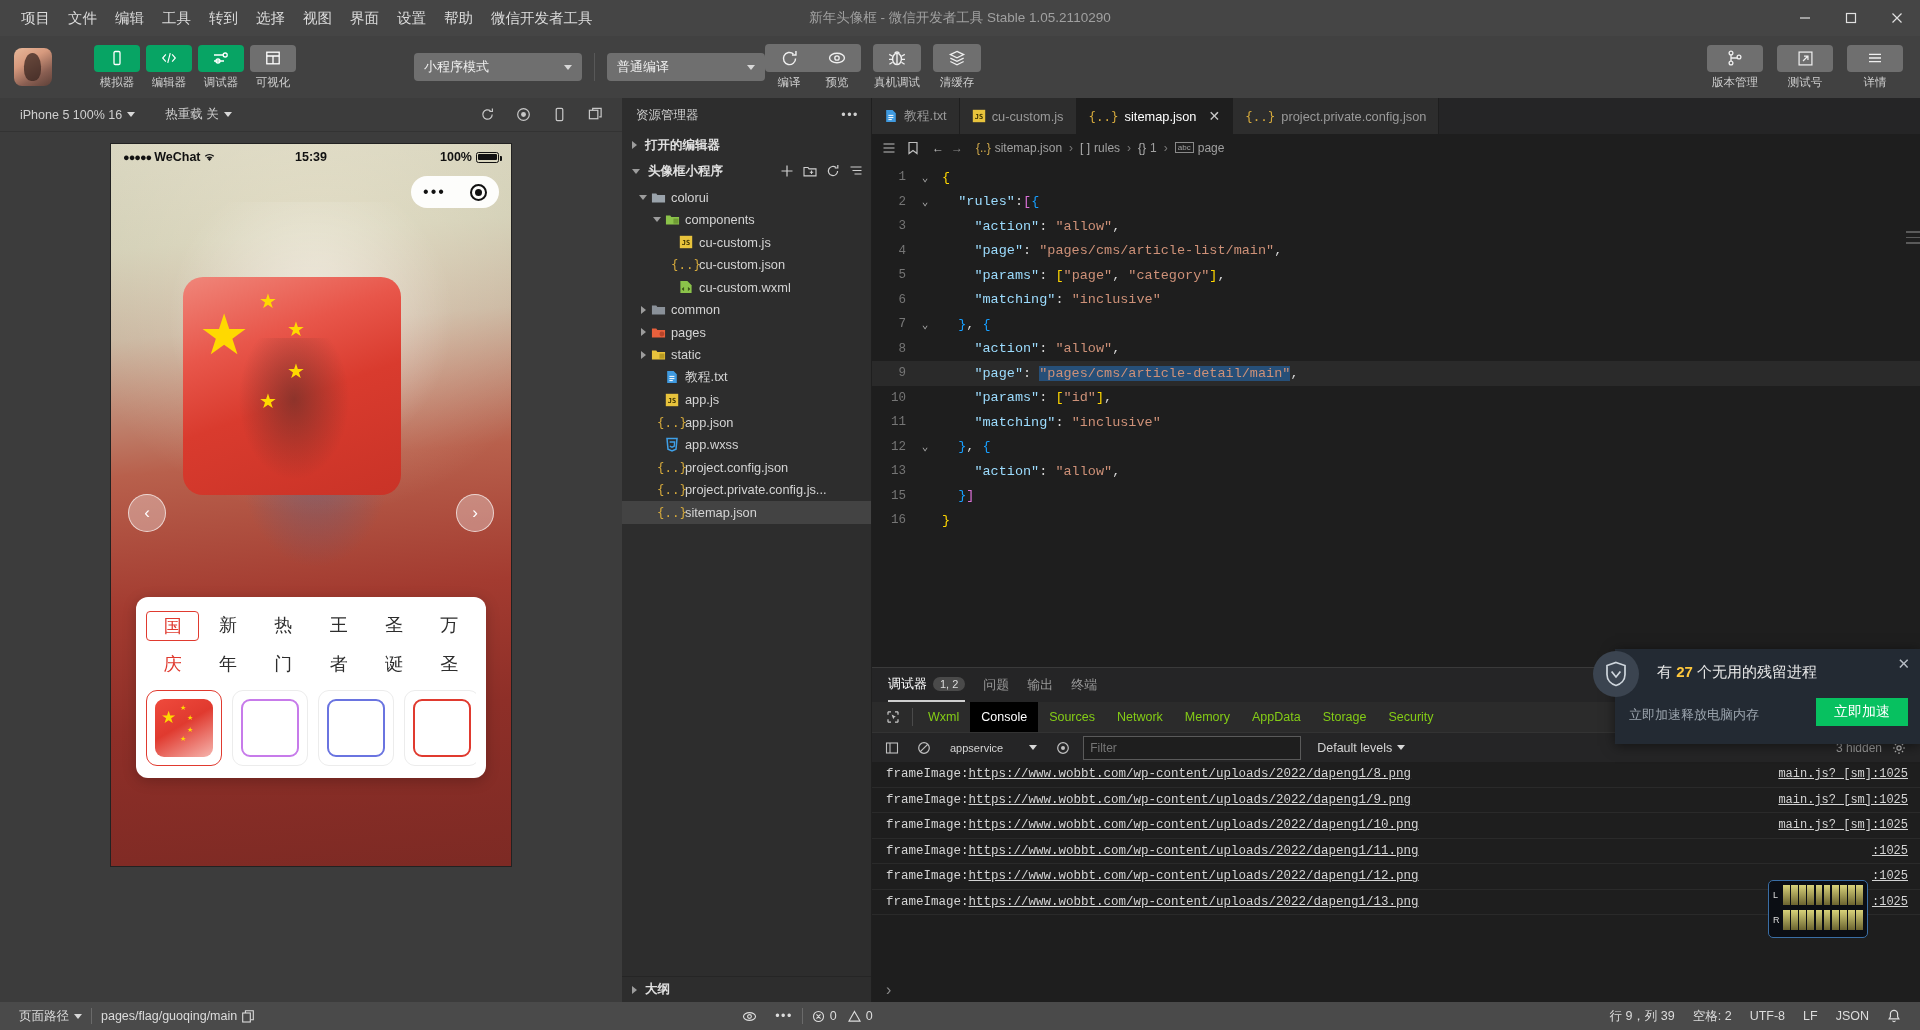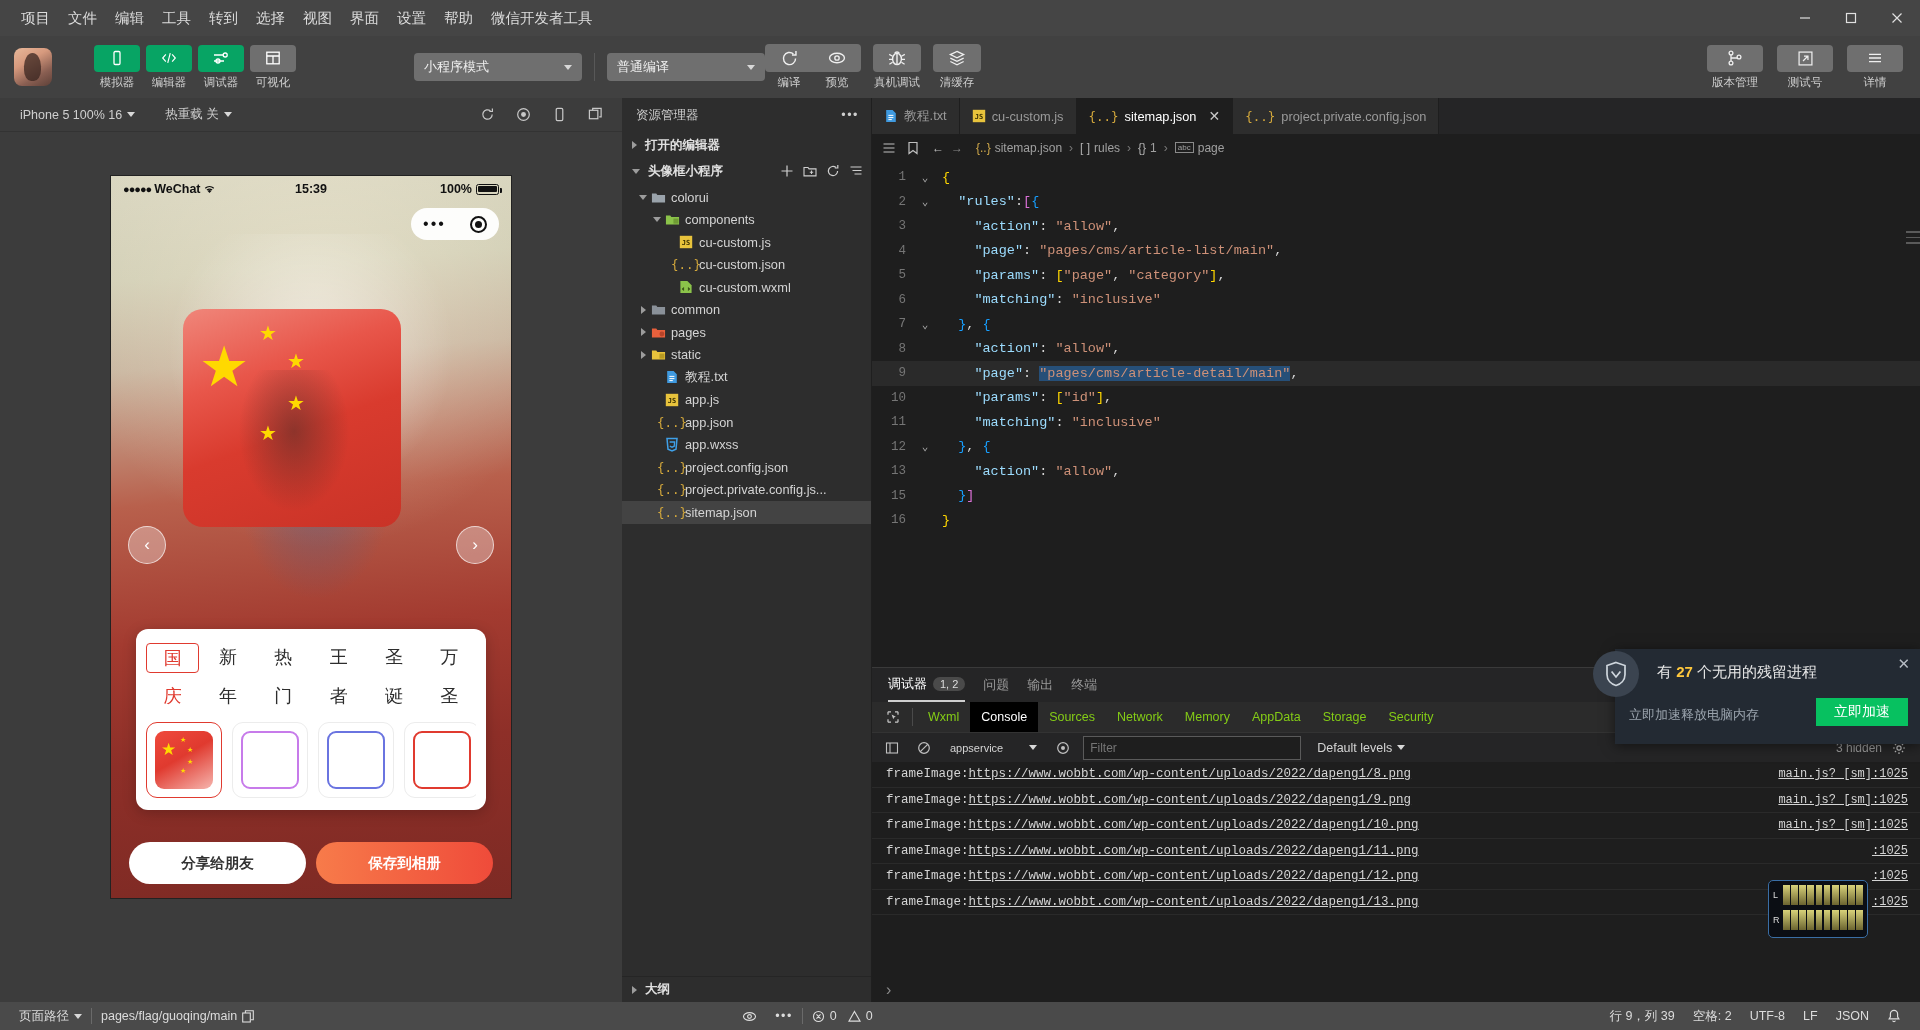--- a/index.html
+++ b/index.html
@@ -73,21 +73,21 @@
   .seg-ico.first { border-radius:4px 0 0 4px; }
   .seg-ico.last  { border-radius:0 4px 4px 0; }
   .seg-ico.solo  { border-radius:4px; }
 
   .tb-right { margin-left: auto; display:flex; gap:8px; align-items:flex-start; }
 
   
   .body { flex: 1; display: flex; min-height: 0; }
 
   
-  .sim-col { width: 622px; background: #3c3c3c; display: flex; flex-direction: column; flex-shrink:0;gap:32px; }
+  .sim-col { width: 622px; background: #3c3c3c; display: flex; flex-direction: column; flex-shrink:0; }
   .sim-bar {
     height: 34px; display:flex; align-items:center; gap:0; padding-left: 12px; color:#cfcfcf; font-size:12.5px;
     border-bottom: 1px solid #333;
   }
   .sim-bar .pill { display:flex; align-items:center; gap:5px; padding: 3px 8px; border-radius:3px; }
   .sim-icons { margin-left: auto; display:flex; gap:2px; padding-right: 10px; }
   .sim-ibtn { width:34px;height:28px;display:flex;align-items:center;justify-content:center;color:#c8c8c8;border-radius:3px;}
 
   .sim-stage { flex:1; display:flex; align-items:flex-start; justify-content:center; padding-top: 12px; }
   .phone {
@@ -314,20 +314,21 @@
         <div class="menu-item">编辑</div>
         <div class="menu-item">工具</div>
         <div class="menu-item">转到</div>
         <div class="menu-item">选择</div>
         <div class="menu-item">视图</div>
         <div class="menu-item">界面</div>
         <div class="menu-item">设置</div>
         <div class="menu-item">帮助</div>
         <div class="menu-item">微信开发者工具</div>
       </div>
+    <div class="title-center">新年头像框 - 微信开发者工具 Stable 1.05.2110290</div>
     <div class="win-ctrl">
       <div class="win-btn">
         <svg width="12" height="12" viewBox="0 0 12 12">
             <path d="M1 6h10" stroke="#e0e0e0" stroke-width="1.2"></path>
           </svg>
       </div>
       <div class="win-btn">
         <svg width="12" height="12" viewBox="0 0 12 12">
             <rect x="1.5" y="1.5" width="9" height="9" fill="none" stroke="#e0e0e0" stroke-width="1.2"></rect>
           </svg>
@@ -576,24 +577,20 @@
               </div>
               <div class="thumb">
                 <div class="inner th-blue"></div>
               </div>
               <div class="thumb">
                 <div class="inner th-red"></div>
               </div>
             </div>
           </div>
 
-          <div class="bottom-actions">
-            <div class="act-btn act-share">分享给朋友</div>
-            <div class="act-btn act-save">保存到相册</div>
-          </div>
         </div>
       </div>
     </div>
 
     <div class="explorer">
       <div class="exp-head">
         <span>资源管理器</span>
         <span style="letter-spacing:1.5px;">•••</span>
       </div>
       <div class="exp-section">

